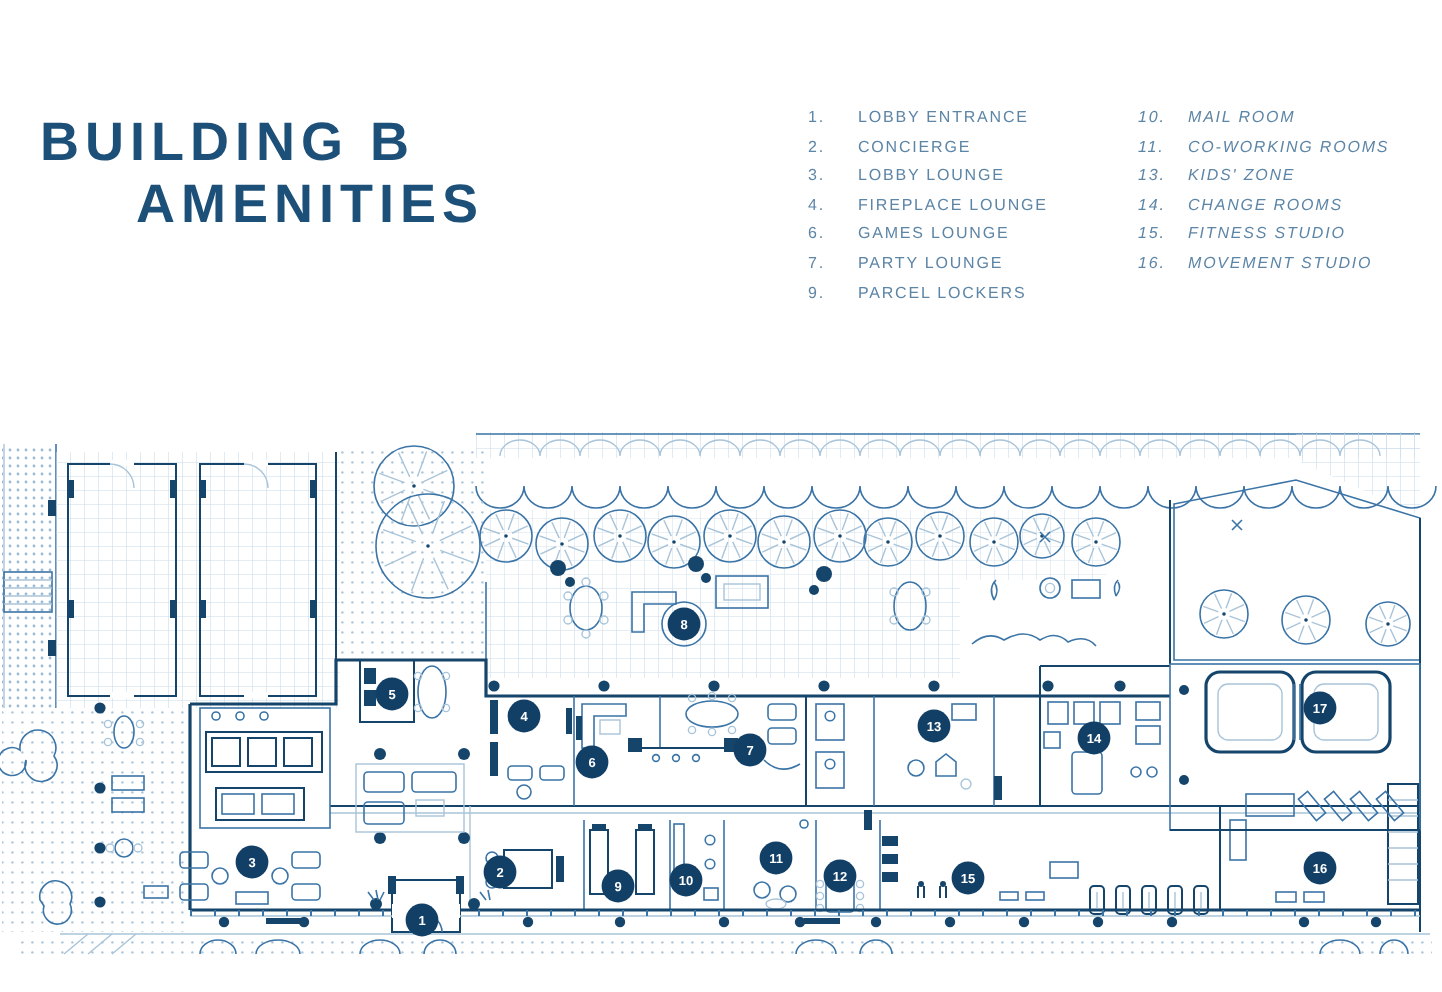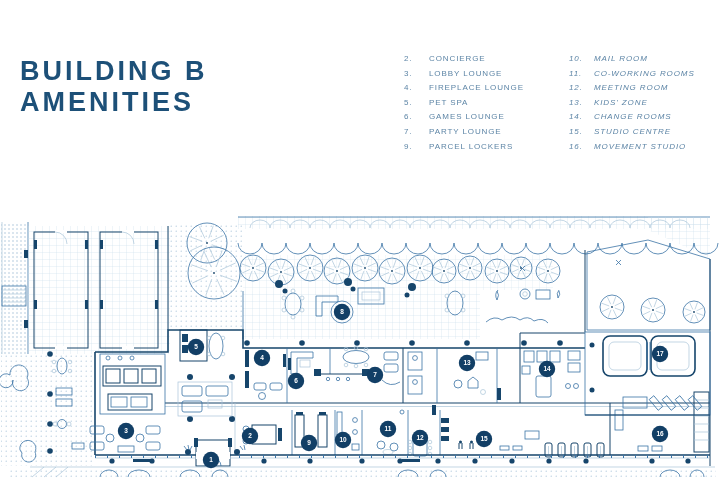--- a/index.html
+++ b/index.html
@@ -6,21 +6,21 @@
   body{
     width:721px;height:496px;position:relative;overflow:hidden;
     background:#ffffff;font-family:"Liberation Sans",sans-serif;
   }
   
   .title{
     position:absolute;left:20px;top:56px;
     font-weight:bold;font-size:27px;line-height:31px;letter-spacing:3px;
     color:#1d5078;white-space:nowrap;
   }
-  .title .line2{}
+  .title .line2{margin-left:48px;}
   
   .legend{position:absolute;top:52px;font-size:8px;letter-spacing:0.9px;color:#5d85a6;}
   .legend ul{list-style:none;margin:0;padding:0;}
   .legend li{line-height:14.6px;white-space:nowrap;}
   .legend .num{display:inline-block;width:25px;}
   .legend-col1{left:404px;}
   .legend-col2{left:569px;font-style:italic;}
   
   .plan{position:absolute;left:0;top:212px;width:721px;height:284px;}
   svg{display:block;}
@@ -34,37 +34,36 @@
 </head>
 <body>
 
 <div class="title">
   <div class="line1">BUILDING B</div>
   <div class="line2">AMENITIES</div>
 </div>
 
 <div class="legend legend-col1">
   <ul>
+      <li><span class="num">1.</span><span>LOBBY ENTRANCE</span></li>
       <li><span class="num">2.</span><span>CONCIERGE</span></li>
       <li><span class="num">3.</span><span>LOBBY LOUNGE</span></li>
       <li><span class="num">4.</span><span>FIREPLACE LOUNGE</span></li>
-      <li><span class="num">5.</span><span>PET SPA</span></li>
       <li><span class="num">6.</span><span>GAMES LOUNGE</span></li>
       <li><span class="num">7.</span><span>PARTY LOUNGE</span></li>
       <li><span class="num">9.</span><span>PARCEL LOCKERS</span></li>
     </ul>
 </div>
 <div class="legend legend-col2">
   <ul>
       <li><span class="num">10.</span><span>MAIL ROOM</span></li>
       <li><span class="num">11.</span><span>CO-WORKING ROOMS</span></li>
-      <li><span class="num">12.</span><span>MEETING ROOM</span></li>
       <li><span class="num">13.</span><span>KIDS' ZONE</span></li>
       <li><span class="num">14.</span><span>CHANGE ROOMS</span></li>
-      <li><span class="num">15.</span><span>STUDIO CENTRE</span></li>
+      <li><span class="num">15.</span><span>FITNESS STUDIO</span></li>
       <li><span class="num">16.</span><span>MOVEMENT STUDIO</span></li>
     </ul>
 </div>
 
 <div class="plan">
 <svg width="721" height="284" viewBox="0 212 721 284">
   <defs>
     <pattern id="dots" width="5" height="5" patternUnits="userSpaceOnUse">
       <circle cx="1.2" cy="1.2" r="0.6" fill="#a9c4d9"></circle>
     </pattern>

